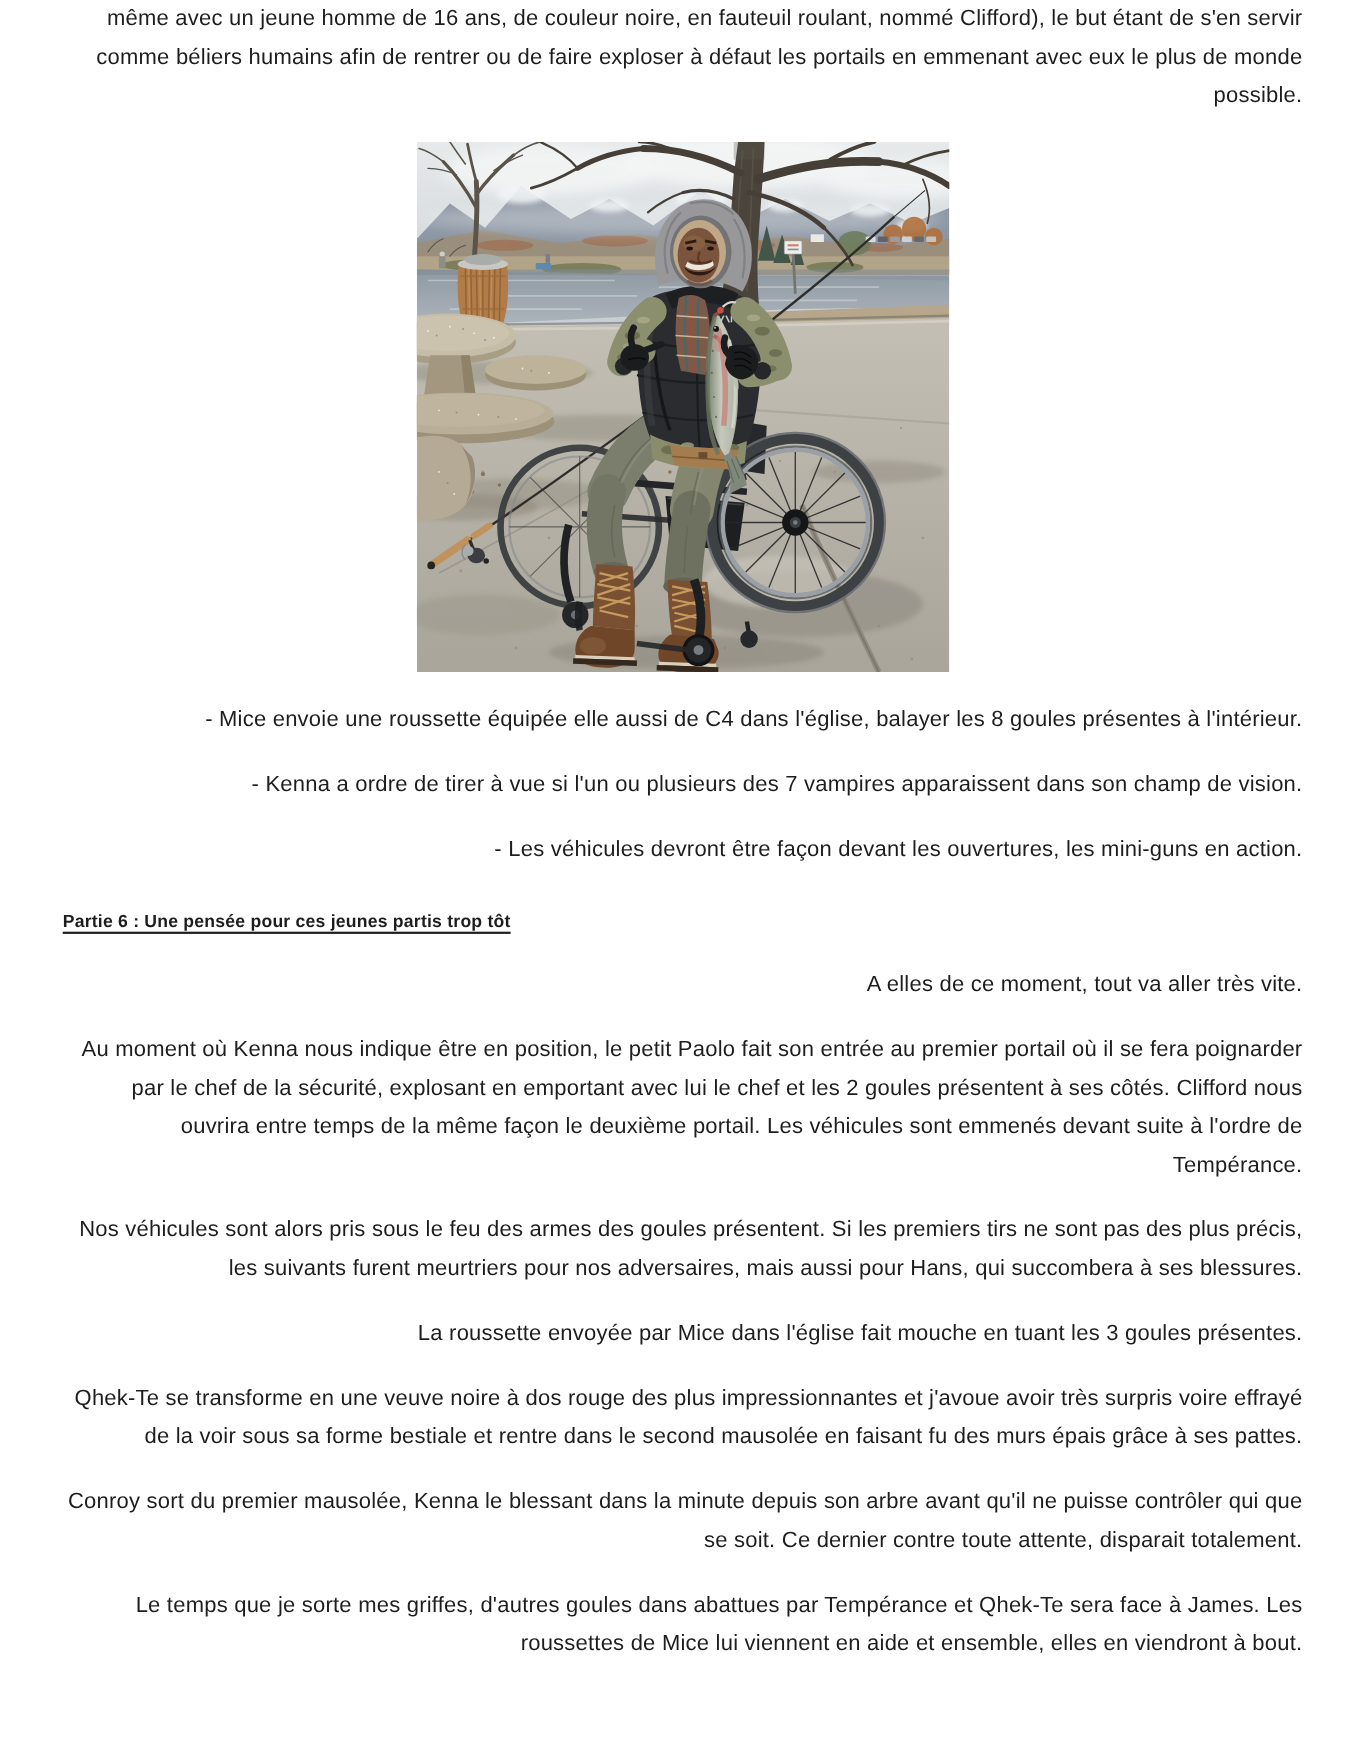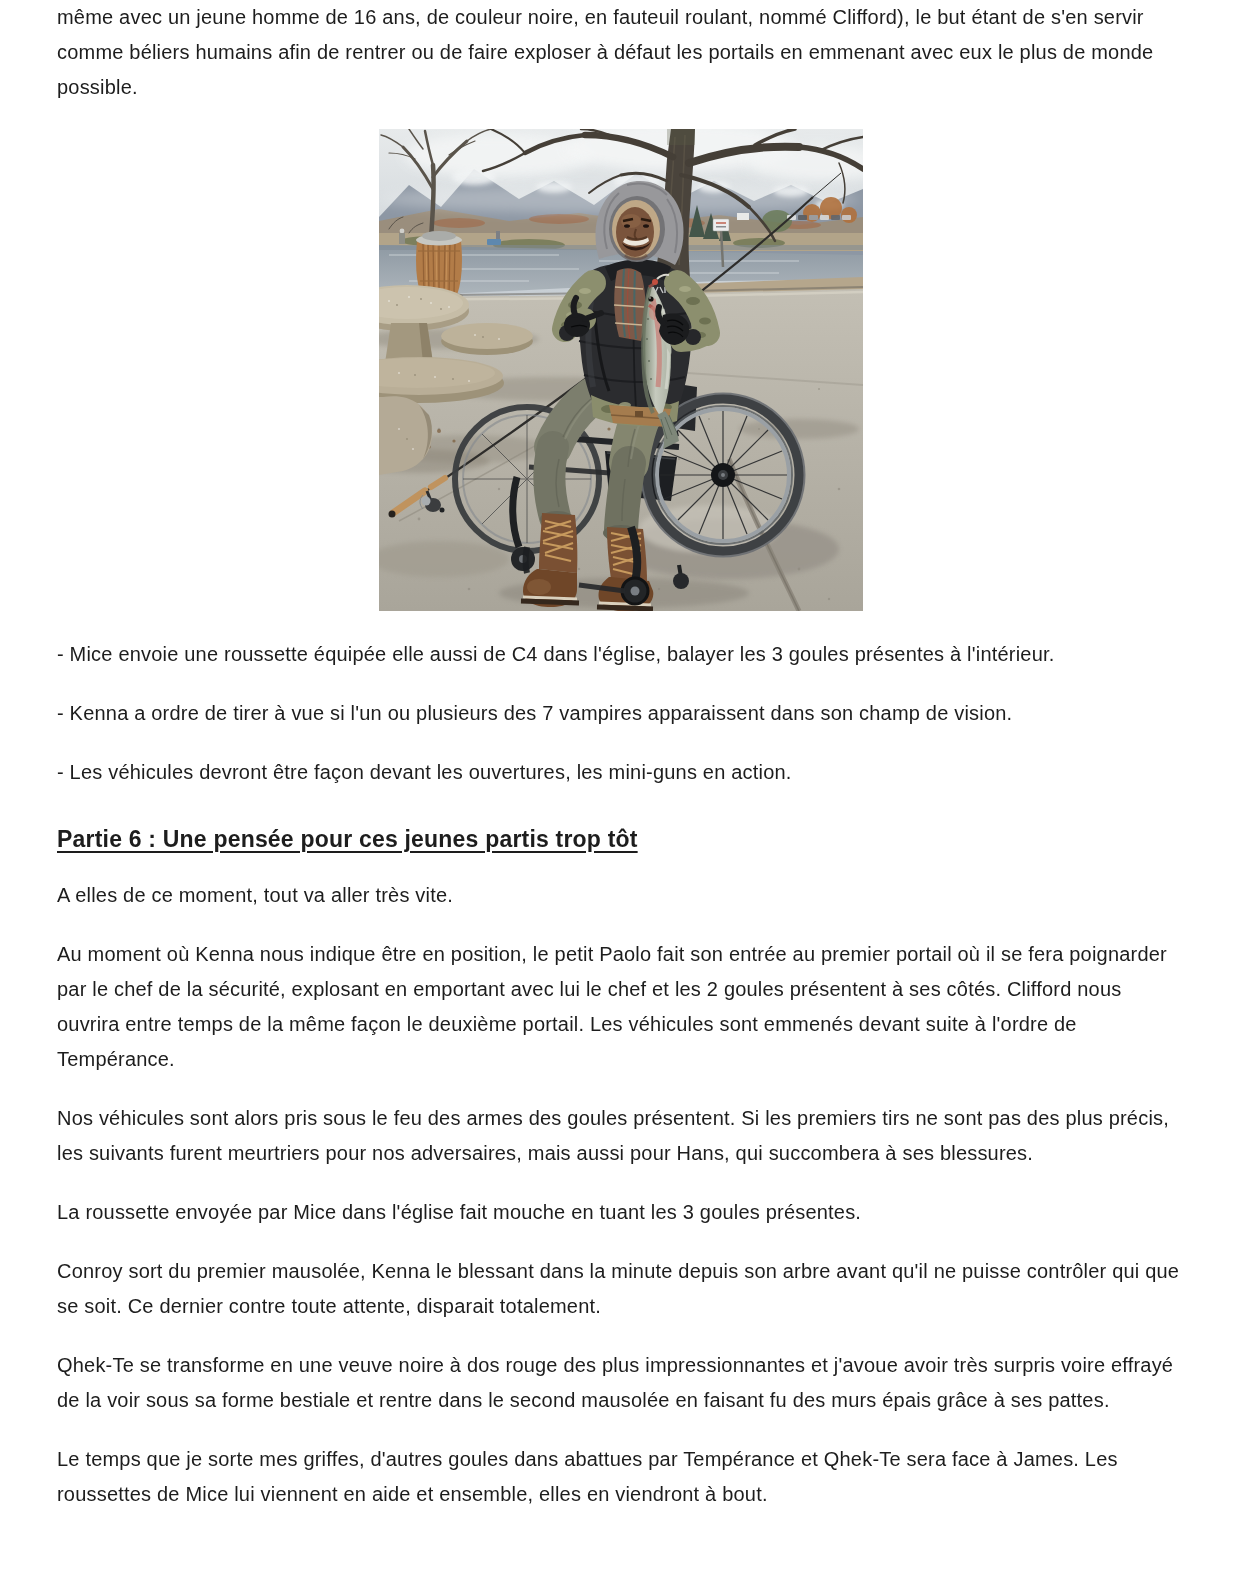--- a/index.html
+++ b/index.html
@@ -3,28 +3,28 @@
 <meta charset="utf-8">
 <style>
   html,body{margin:0;padding:0;background:#ffffff;}
   .page{
     width:1241px;height:1595px;overflow:hidden;background:#ffffff;
     font-family:"Liberation Sans",sans-serif;color:#1d1d1d;
   }
   .content{padding:0 57px;}
   .body-text{
     font-size:20px;line-height:35px;letter-spacing:.2px;
-    margin:0 0 24px;font-weight:400;
+    margin:0 0 24px;font-weight:400;text-align:right;
   }
   figure.photo{
     margin:3px auto 26px;width:484px;height:482px;display:block;
   }
   figure.photo svg{display:block;}
   h2.section-heading{
-    font-size:23px;line-height:30px;margin:34px 0 24px;
+    font-size:16px;line-height:30px;margin:34px 0 24px;
     font-weight:700;letter-spacing:.2px;
     text-decoration:underline;text-decoration-thickness:2px;text-underline-offset:4px;
   }
 </style>
 </head>
 <body>
 
 <div class="page">
   <div class="content">
 
@@ -543,28 +543,28 @@
           <circle cx="256" cy="462" r="13" fill="none" stroke="#121314" stroke-width="3"></circle>
           <circle cx="256" cy="462" r="4.5" fill="#787d82"></circle>
           <path d="M148,418 C146,428 146,436 148,444" stroke="#1d1f21" stroke-width="6" opacity="0.9" fill="none"></path>
           <path d="M200,456 L246,462" stroke="#26282a" stroke-width="5" opacity="0.9"></path>
           <path d="M300,436 L302,448" stroke="#202224" stroke-width="4"></path>
           <circle cx="302" cy="452" r="8" fill="#26282b"></circle>
         </g>
       </svg>
     </figure>
 
-    <p class="body-text">- Mice envoie une roussette équipée elle aussi de C4 dans l'église, balayer les 3 goules présentes à l'intérieur.</p>
+    <p class="body-text">- Mice envoie une roussette équipée elle aussi de C4 dans l'église, balayer les 8 goules présentes à l'intérieur.</p>
     <p class="body-text">- Kenna a ordre de tirer à vue si l'un ou plusieurs des 7 vampires apparaissent dans son champ de vision.</p>
     <p class="body-text">- Les véhicules devront être façon devant les ouvertures, les mini-guns en action.</p>
 
     <h2 class="section-heading">Partie 6 : Une pensée pour ces jeunes partis trop tôt</h2>
 
     <p class="body-text">A elles de ce moment, tout va aller très vite.</p>
     <p class="body-text">Au moment où Kenna nous indique être en position, le petit Paolo fait son entrée au premier portail où il se fera poignarder par le chef de la sécurité, explosant en emportant avec lui le chef et les 2 goules présentent à ses côtés. Clifford nous ouvrira entre temps de la même façon le deuxième portail. Les véhicules sont emmenés devant suite à l'ordre de Tempérance.</p>
     <p class="body-text">Nos véhicules sont alors pris sous le feu des armes des goules présentent. Si les premiers tirs ne sont pas des plus précis, les suivants furent meurtriers pour nos adversaires, mais aussi pour Hans, qui succombera à ses blessures.</p>
     <p class="body-text">La roussette envoyée par Mice dans l'église fait mouche en tuant les 3 goules présentes.</p>
+    <p class="body-text">Qhek-Te se transforme en une veuve noire à dos rouge des plus impressionnantes et j'avoue avoir très surpris voire effrayé de la voir sous sa forme bestiale et rentre dans le second mausolée en faisant fu des murs épais grâce à ses pattes.</p>
     <p class="body-text">Conroy sort du premier mausolée, Kenna le blessant dans la minute depuis son arbre avant qu'il ne puisse contrôler qui que se soit. Ce dernier contre toute attente, disparait totalement.</p>
-    <p class="body-text">Qhek-Te se transforme en une veuve noire à dos rouge des plus impressionnantes et j'avoue avoir très surpris voire effrayé de la voir sous sa forme bestiale et rentre dans le second mausolée en faisant fu des murs épais grâce à ses pattes.</p>
     <p class="body-text">Le temps que je sorte mes griffes, d'autres goules dans abattues par Tempérance et Qhek-Te sera face à James. Les roussettes de Mice lui viennent en aide et ensemble, elles en viendront à bout.</p>
 
   </div>
 </div>
 
 </body></html>

